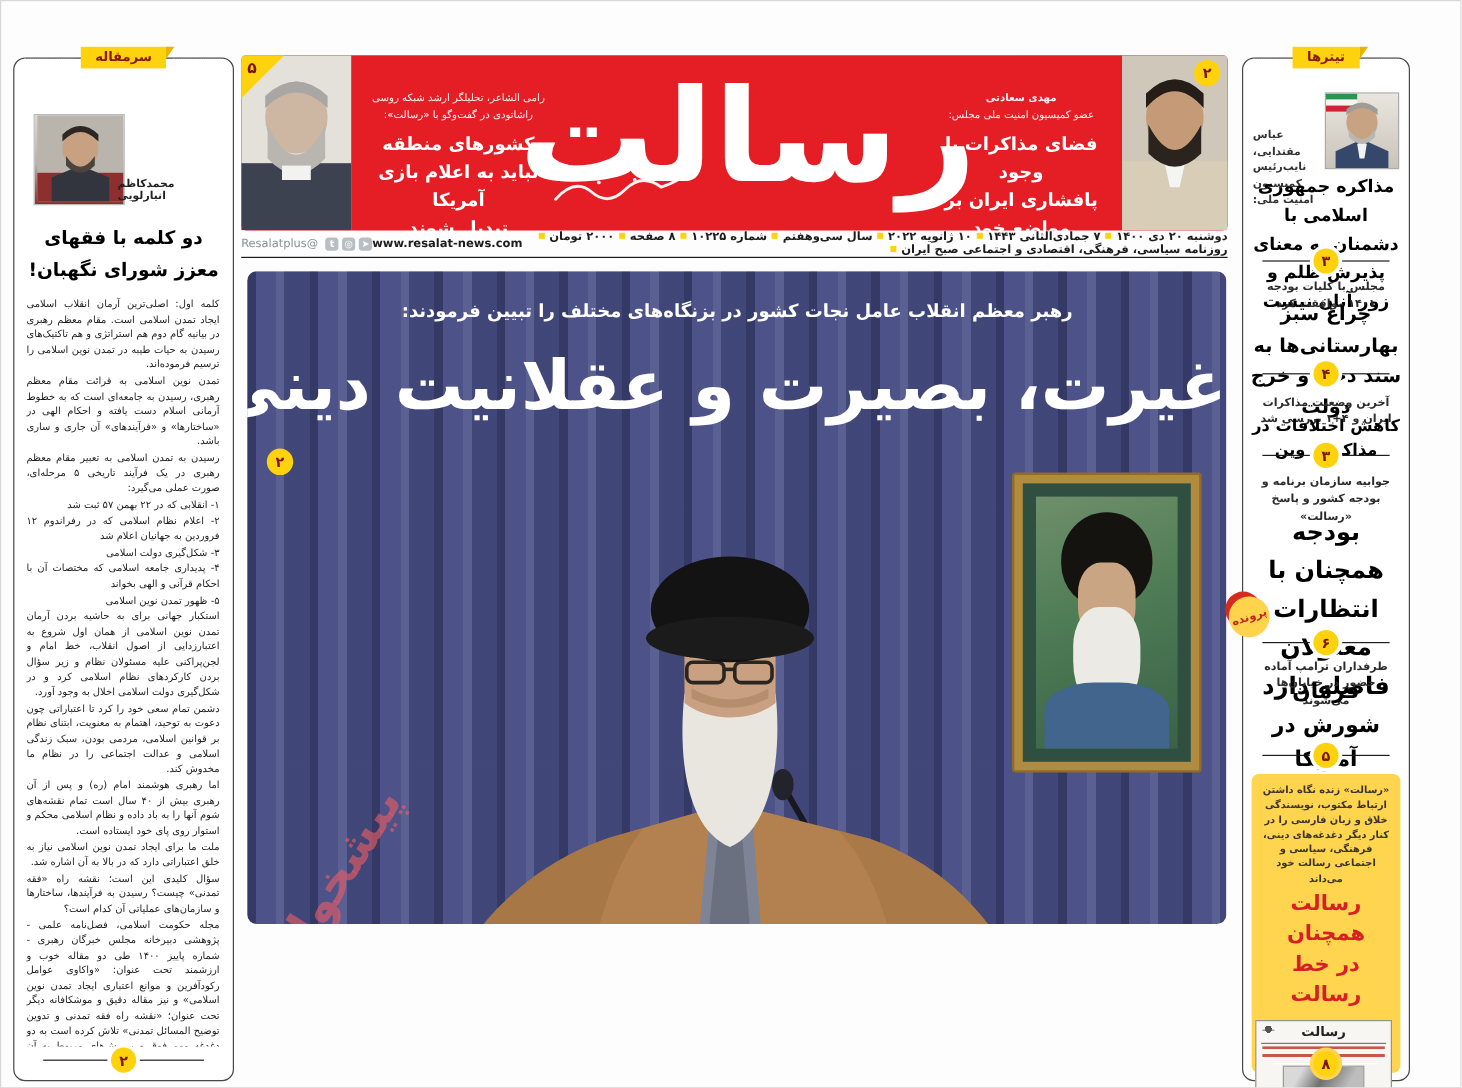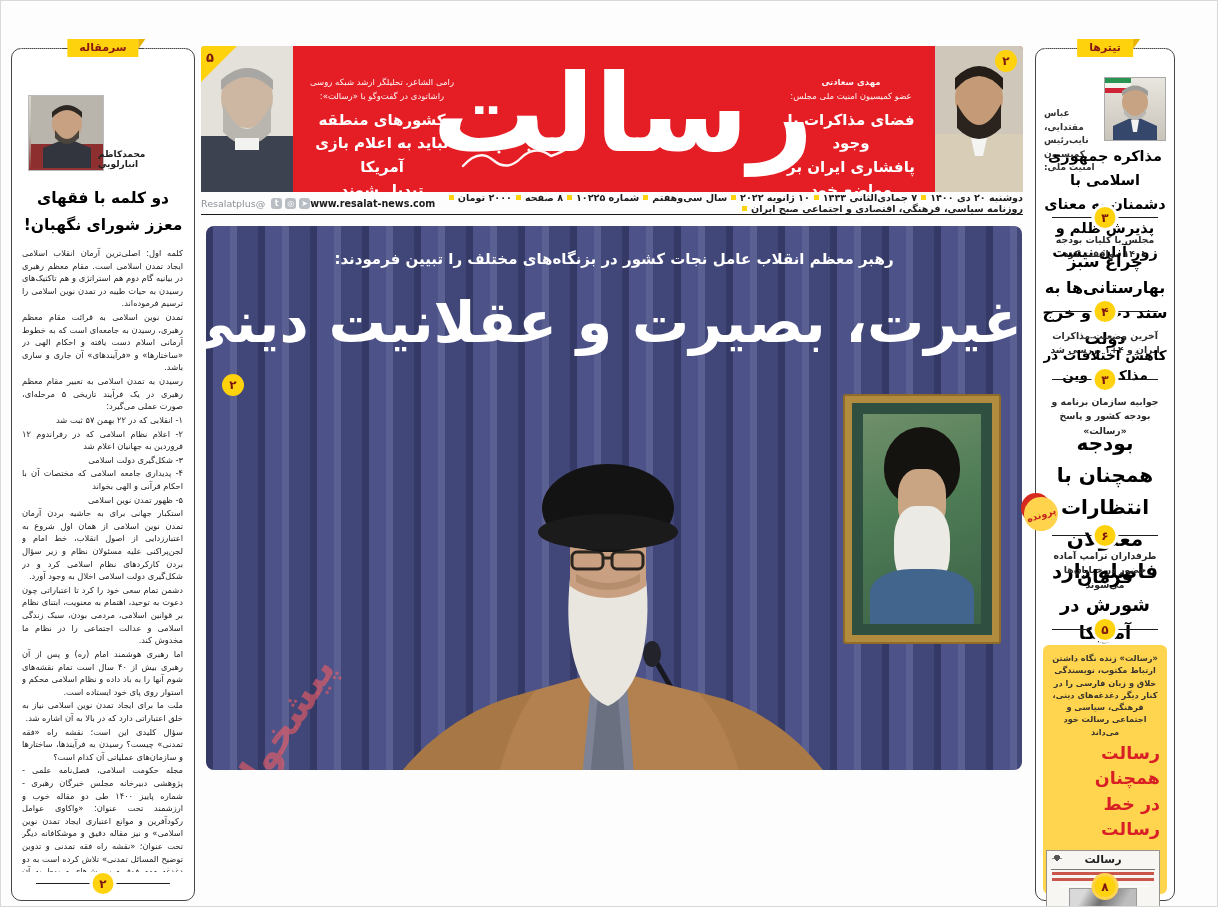--- a/index.html
+++ b/index.html
@@ -96,21 +96,21 @@
   .hl-sep{left:16px;right:16px;}
   #hl1-credit{position:absolute;top:58px;right:68px;left:8px;text-align:left;font-size:9px;font-weight:bold;color:#333;line-height:1.5;}
   #hl1-photo{position:absolute;top:28px;right:8px;width:60px;height:62px;border:1px solid #aaa;
         background:linear-gradient(180deg,#e9e6df,#c9c4ba);overflow:hidden;}
   .flag{position:absolute;left:0;top:0;width:26px;height:15px;}
   .flag div{height:5px;}
   .f-g{background:#2a9552;} .f-w{background:#f5f5f0;} .f-r{background:#cf2336;}
   
   #ybox{position:absolute;left:7px;right:7px;top:596px;bottom:6px;background:#ffd44f;border-radius:6px;padding:7px 7px 0;box-sizing:border-box;}
   #ybox-kicker{font-size:8.2px;font-weight:bold;color:#39352c;text-align:center;line-height:1.5;}
-  #ybox-head{margin-top:3px;text-align:right;color:#d81f26;font-size:17.5px;font-weight:bold;line-height:1.45;}
+  #ybox-head{margin-top:3px;text-align:center;color:#d81f26;font-size:17.5px;font-weight:bold;line-height:1.45;}
   #thumb{position:relative;width:112px;height:122px;margin:7px auto 0;background:#f7f6f2;border:1px solid #98938a;overflow:hidden;}
   #thumb .t-mast{position:absolute;top:2px;left:4px;right:4px;height:16px;border-bottom:1px solid #777;
         font-size:11px;font-weight:bold;color:#222;text-align:center;}
   #thumb .t-emblem{position:absolute;left:3px;top:2px;width:14px;height:12px;background:
         radial-gradient(circle at 50% 40%, #555 0 3px, transparent 3px), linear-gradient(#888 0 0) center/10px 1px no-repeat;}
   #thumb .t-redband{position:absolute;top:21px;left:5px;right:5px;height:12px;
         background:repeating-linear-gradient(180deg,#c23a2e 0 2.5px,transparent 2.5px 6px);opacity:.85;}
   #thumb .t-photo{position:absolute;top:37px;left:22px;width:66px;height:30px;
         background:linear-gradient(120deg,#d9d9d9 20%,#6f6f6f 45%,#bdbdbd 75%);border:1px solid #999;}
   #thumb .t-logo{position:absolute;top:66px;left:0;right:0;text-align:center;color:#d6261f;

